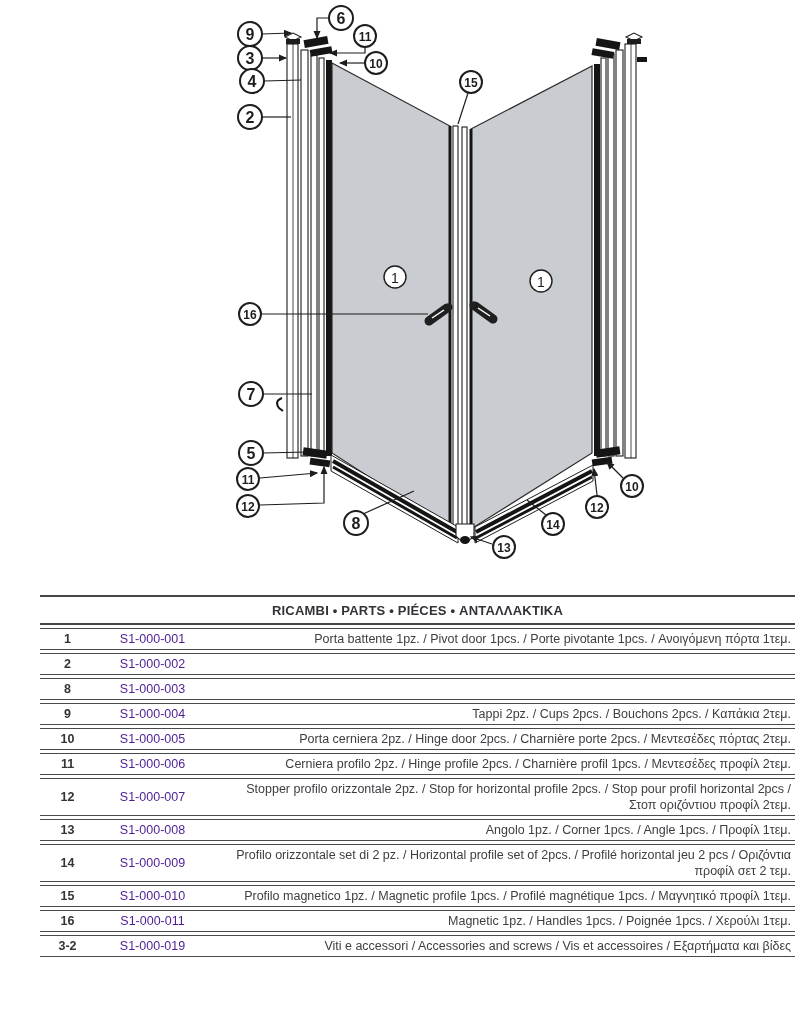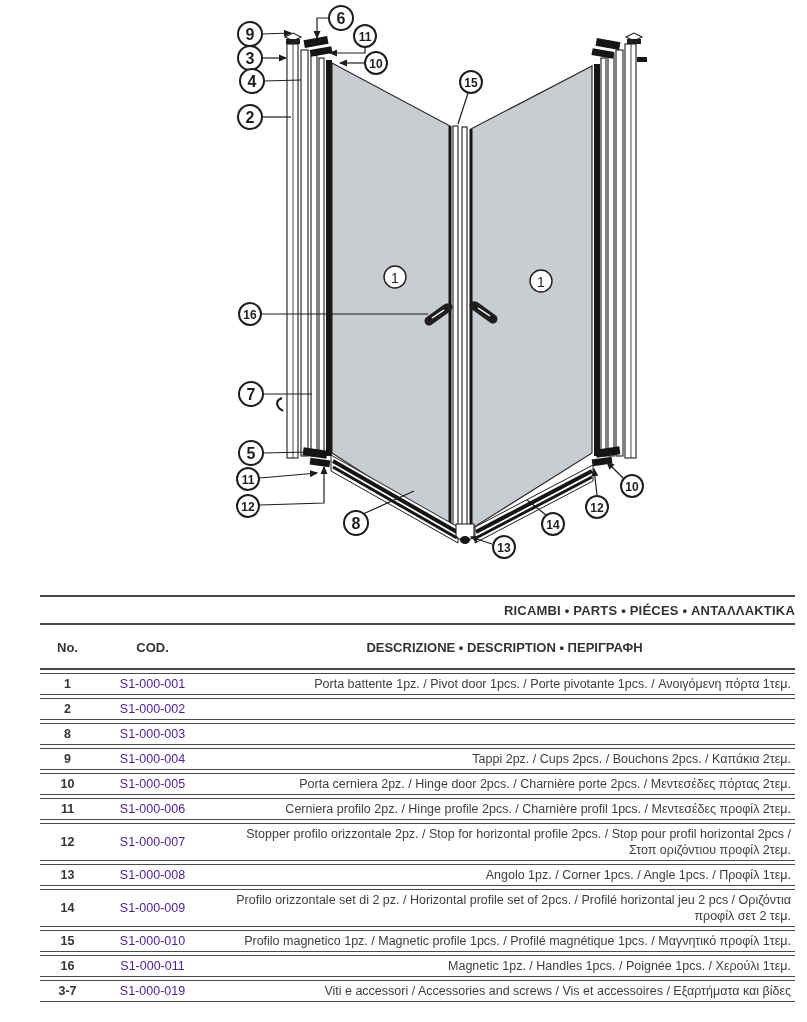--- a/index.html
+++ b/index.html
@@ -2,21 +2,21 @@
 <html><head>
 <meta charset="utf-8">
 <style>
   html,body{margin:0;padding:0;background:#ffffff;}
   body{width:807px;height:1022px;font-family:"Liberation Sans",sans-serif;color:#3b3b40;overflow:hidden;}
   .page{width:807px;height:1022px;position:relative;background:#fff;}
   .diagram-wrap{width:807px;height:595px;position:relative;}
   svg{display:block;}
   .parts{margin:0 12px 0 40px;width:755px;}
   .t-title{border-top:2px solid #45454a;border-bottom:2px solid #45454a;padding:6px 0 5px;
-           text-align:right;font-weight:bold;font-size:13px;color:#323237;letter-spacing:.2px;}
+           text-align:center;font-weight:bold;font-size:13px;color:#323237;letter-spacing:.2px;}
   .t-head{display:flex;align-items:center;padding:15px 0 13px;border-bottom:2px solid #45454a;
           font-weight:bold;font-size:13px;color:#323237;}
   .c-no{width:55px;text-align:center;flex:none;}
   .c-cod{width:115px;text-align:center;flex:none;}
   .c-desc{flex:1;padding-left:8px;padding-right:4px;text-align:right;}
   .t-head .c-desc{text-align:center;}
   .row{display:flex;align-items:center;border-top:1.2px solid #4a4a4e;border-bottom:1.2px solid #4a4a4e;
        margin-top:3px;padding:2px 0;font-size:12.5px;line-height:1.28;}
   .row .c-no{font-weight:bold;color:#333338;}
   .row .c-cod{color:#4c1d95;}
@@ -214,25 +214,20 @@
             <polyline points="623,478 607,462" fill="none" stroke="#1d1d1d" stroke-width="1.2" marker-end="url(#arrh)"></polyline>
             <circle cx="632" cy="486" r="11" fill="#ffffff" stroke="#1d1d1d" stroke-width="2"></circle>
             <text x="632" y="486.5" text-anchor="middle" dominant-baseline="central" font-family="&quot;Liberation Sans&quot;, sans-serif" font-size="12" font-weight="bold" fill="#1d1d1d">10</text>
           </g>
         </g>
     </svg>
   </div>
 
   <div class="parts">
     <div class="t-title">RICAMBI • PARTS • PIÉCES • ΑΝΤΑΛΛΑΚΤΙΚΑ</div>
-    <div class="t-head">
-      <div class="c-no">No.</div>
-      <div class="c-cod">COD.</div>
-      <div class="c-desc">DESCRIZIONE • DESCRIPTION • ΠΕΡΙΓΡΑΦΗ</div>
-    </div>
     <div id="rows">
         <div class="row">
           <div class="c-no">1</div>
           <div class="c-cod">S1-000-001</div>
           <div class="c-desc">Porta battente 1pz. / Pivot door 1pcs. / Porte pivotante 1pcs. / Ανοιγόμενη πόρτα 1τεμ.</div>
         </div>
         <div class="row">
           <div class="c-no">2</div>
           <div class="c-cod">S1-000-002</div>
         </div>
@@ -274,20 +269,20 @@
           <div class="c-no">15</div>
           <div class="c-cod">S1-000-010</div>
           <div class="c-desc">Profilo magnetico 1pz. / Magnetic profile 1pcs. / Profilé magnétique 1pcs. / Μαγνητικό προφίλ 1τεμ.</div>
         </div>
         <div class="row">
           <div class="c-no">16</div>
           <div class="c-cod">S1-000-011</div>
           <div class="c-desc">Magnetic 1pz. / Handles 1pcs. / Poignée 1pcs. / Χερούλι 1τεμ.</div>
         </div>
         <div class="row">
-          <div class="c-no">3-7</div>
+          <div class="c-no">3-2</div>
           <div class="c-cod">S1-000-019</div>
           <div class="c-desc">Viti e accessori / Accessories and screws / Vis et accessoires / Εξαρτήματα και βίδες</div>
         </div>
       </div>
   </div>
 
 </div>
 
 </body></html>

